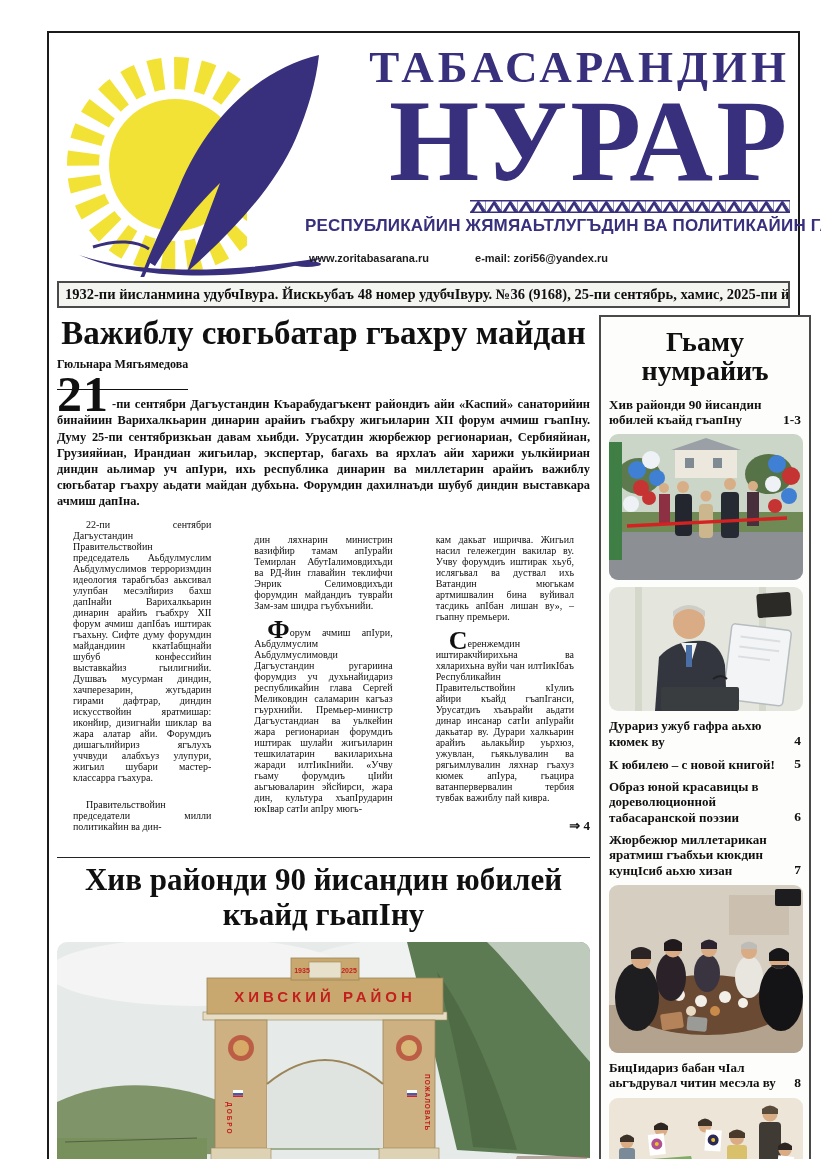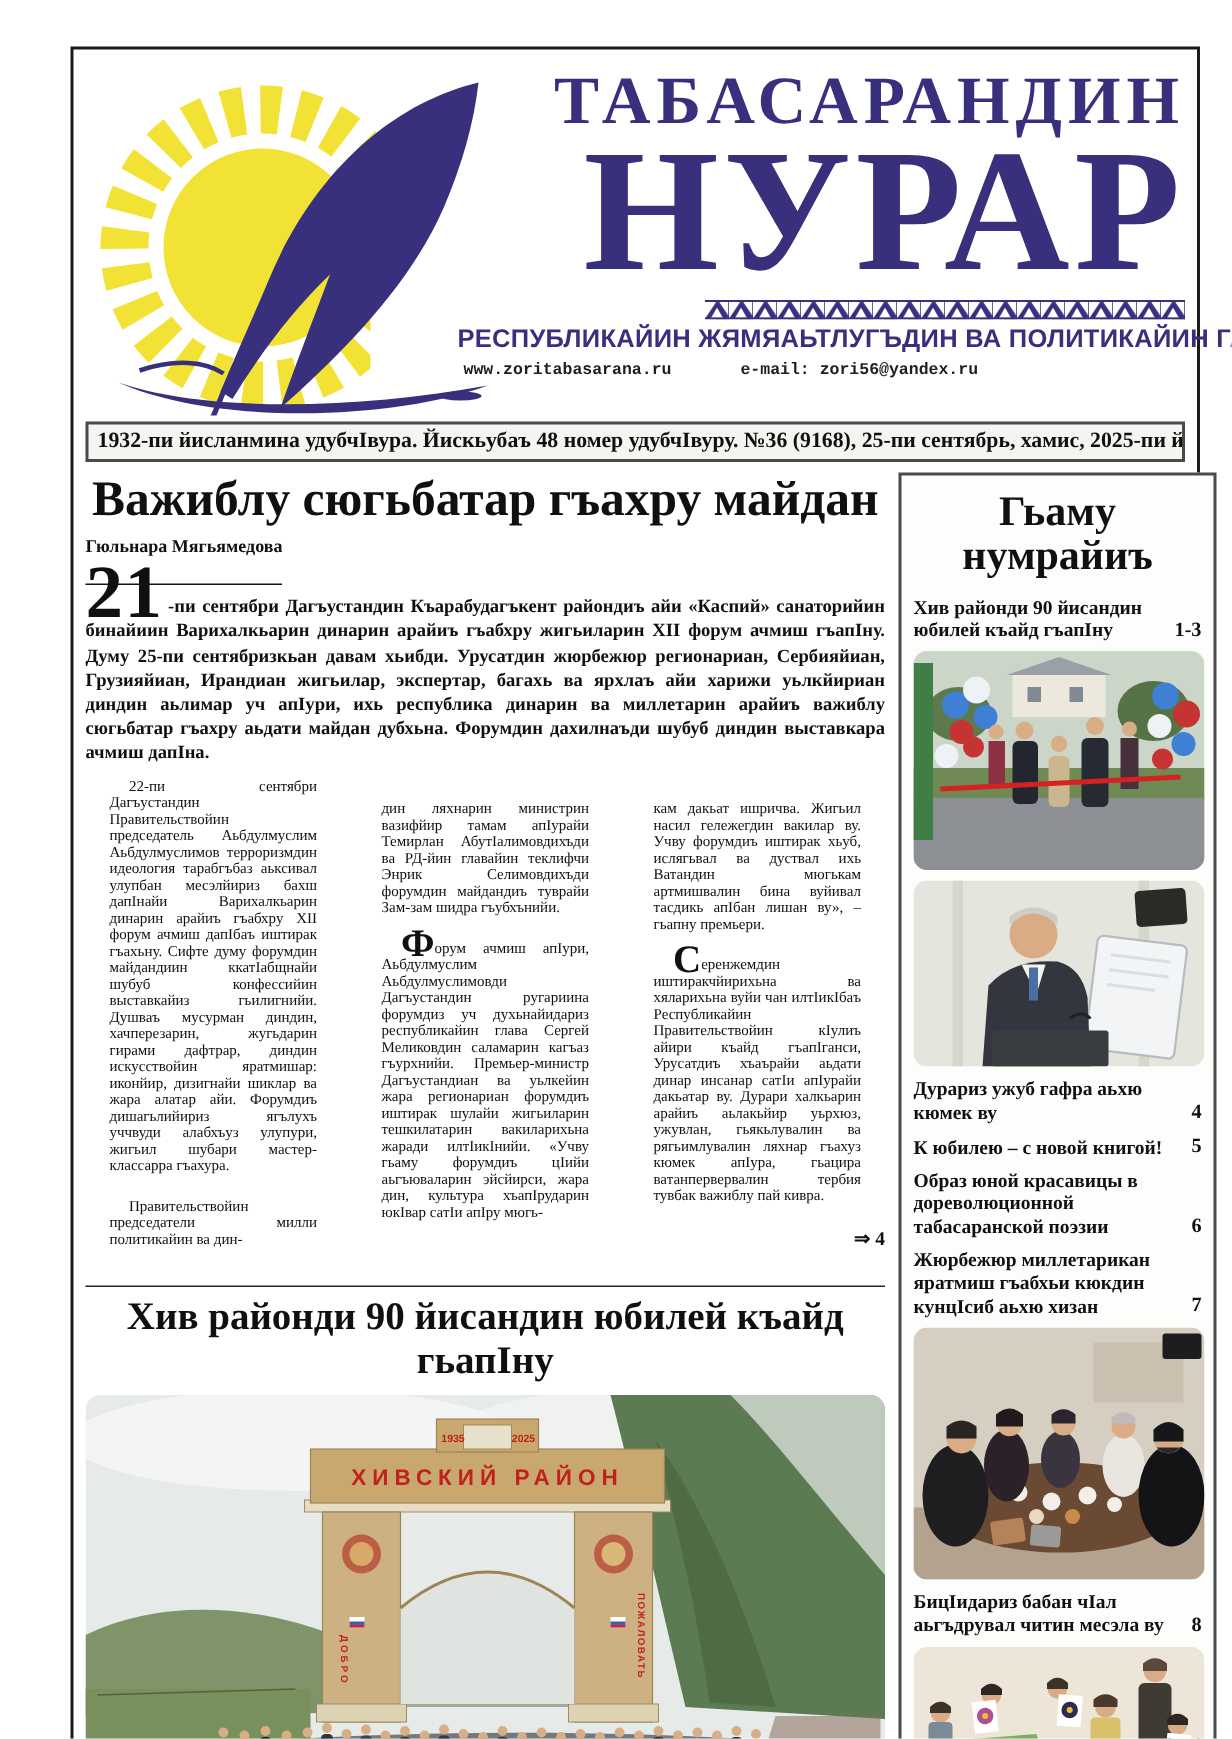--- a/index.html
+++ b/index.html
@@ -13,43 +13,43 @@
     border:2px solid #1b1b1b; padding:6px 8px 8px; background:#fff;
   }
   
   .masthead{ position:relative; height:240px; }
   .logo-wrap{ position:absolute; left:0; top:0; }
   .mast-right{ position:absolute; right:0; top:6px; width:485px; text-align:right; color:#38307c; }
   .title-top{ font-size:45px; font-weight:bold; letter-spacing:4px; line-height:1; white-space:nowrap; }
   .title-main{ font-size:116px; font-weight:bold; letter-spacing:3px; line-height:.86; margin-top:2px; white-space:nowrap; }
   .ornament{ margin:8px 0 3px auto; width:320px; height:13px; display:block; }
   .subtitle{ font-family:"Liberation Sans",sans-serif; font-weight:bold; font-size:17px; letter-spacing:.2px; white-space:nowrap; }
-  .contacts{ font-family:Liberation Mono, monospace; font-weight:bold; font-size:11px; color:#1e1e1e;
-             display:flex; gap:46px; margin-top:5px; justify-content:flex-start; padding-left:4px; }
+  .contacts{ font-family:Liberation Sans, sans-serif; font-weight:bold; font-size:11px; color:#1e1e1e;
+             display:flex; gap:46px; margin-top:16px; justify-content:flex-start; padding-left:4px; }
   .contacts a{ color:#1e1e1e; text-decoration:none; }
   
   .dateline{ border:2px solid #4a4a4a; background:#f4f4f1; font-weight:bold; font-size:14.5px;
              padding:3px 6px; text-align:center; margin:2px 0 7px; white-space:nowrap; overflow:hidden; }
   
   .content{ display:grid; grid-template-columns:1fr 212px; gap:9px; align-items:stretch; }
   
   .headline1{ font-size:33px; font-weight:bold; text-align:center; margin:0; line-height:1.1; }
   .byline{ font-weight:bold; font-size:12px; border-bottom:1.3px solid #111; display:inline-block;
            padding-bottom:17px; margin:6px 0 2px; }
   .lead{ font-weight:bold; font-size:12.4px; line-height:1.3; text-align:justify; margin:2px 0 0; }
   .dropnum{ font-size:50px; font-weight:bold; line-height:0; vertical-align:-3px; padding-right:3px; letter-spacing:1px; }
   .cols{ display:flex; gap:11px; margin-top:9px; }
   .col{ flex:1; font-size:10px; line-height:1.1; text-align:justify; }
   .col p{ margin:16px; }
   .col p.ind{ text-indent:13px; margin-top:1px; }
   .dropcap{ font-size:26px; font-weight:bold; line-height:0; vertical-align:-2px; }
   .cont{ text-align:right; font-weight:bold; font-size:13px; margin-top:3px; }
   .rule{ border-top:1.6px solid #242424; margin:9px 0 5px; }
   
-  .headline2{ font-size:26px; font-weight:bold; text-align:center; line-height:1.12; margin:2px 0 9px; }
+  .headline2{ font-size:31px; font-weight:bold; text-align:center; line-height:1.12; margin:2px 0 9px; }
   .photo-main svg{ display:block; border-radius:10px; }
   .a2bottom{ display:flex; gap:16px; margin-top:4px; }
   .a2left{ flex:1.32; }
   .a2text{ font-weight:bold; font-size:11.6px; line-height:1.28; text-align:justify; margin:2px 0 0; }
   .poemwrap{ flex:1; padding-top:16px; display:flex; flex-direction:column; }
   .poem{ font-weight:bold; font-size:11.8px; line-height:1.3; }
   
   .sidebar{ border:2px solid #4a4a4a; background:#fdfdfb; padding:8px 8px 9px;
             display:flex; flex-direction:column; gap:7px; }
   .sb-title{ font-size:28px; font-weight:bold; text-align:center; line-height:1.05; margin:2px 0 4px; }

